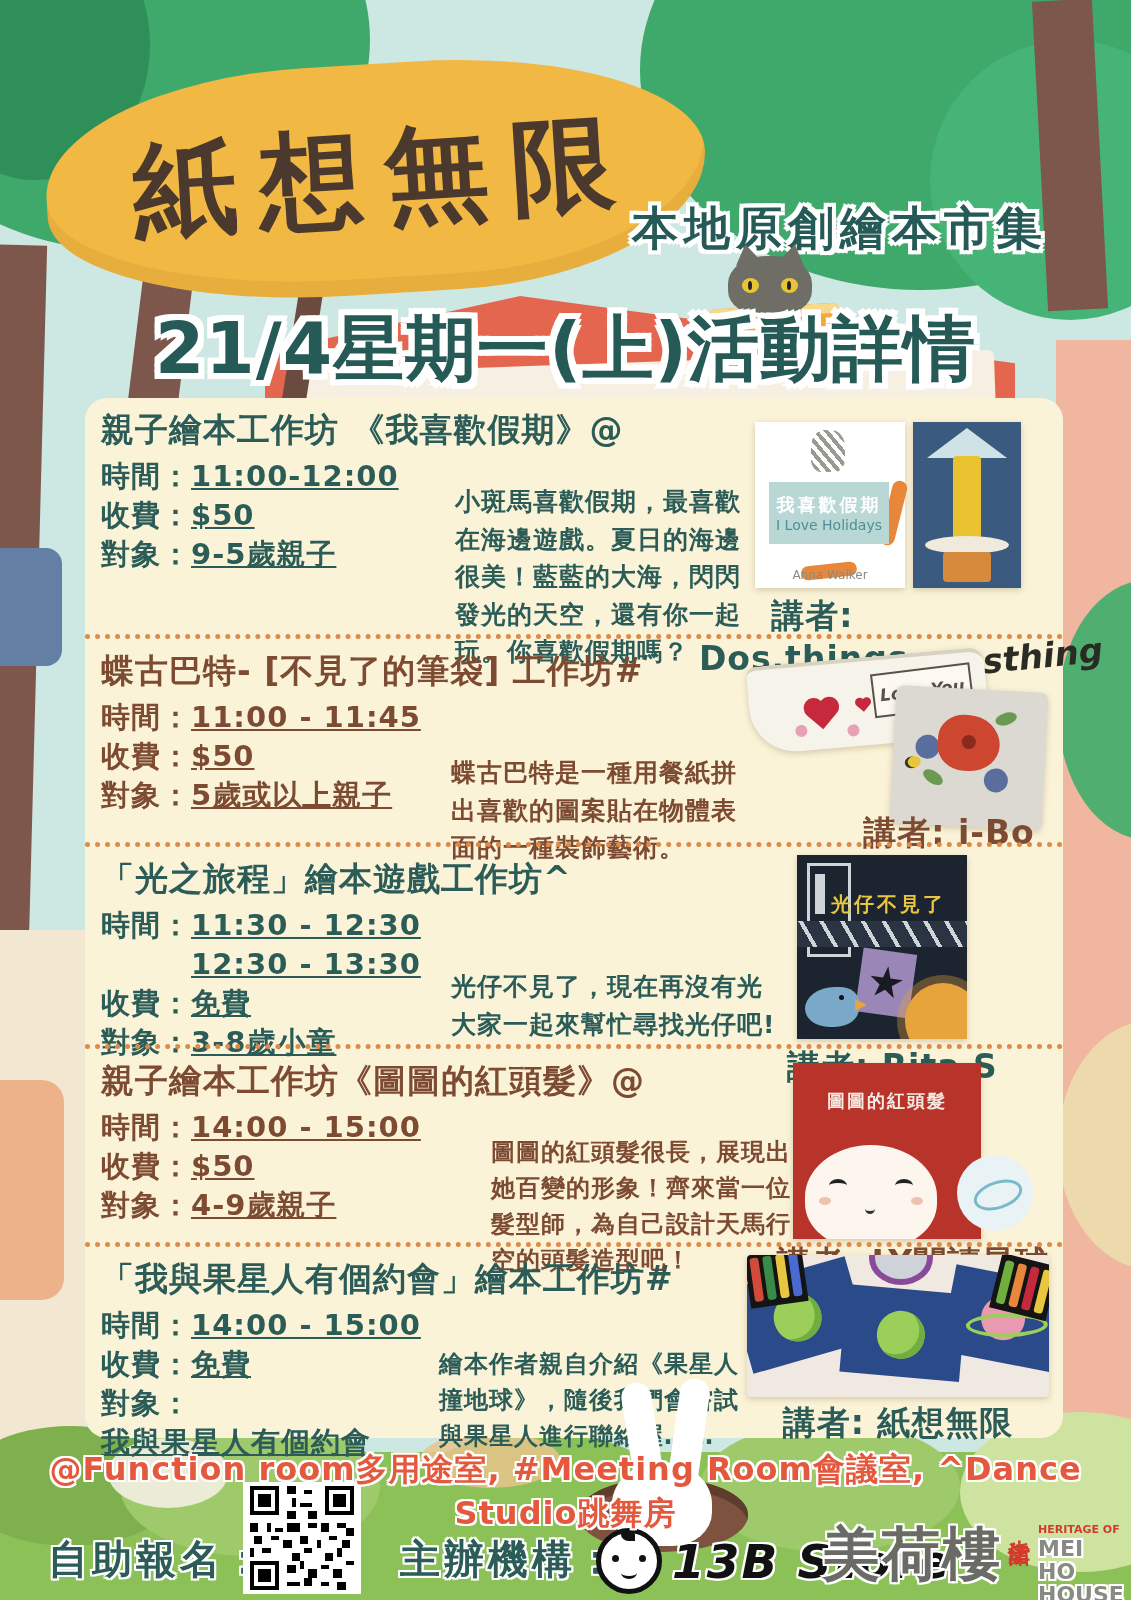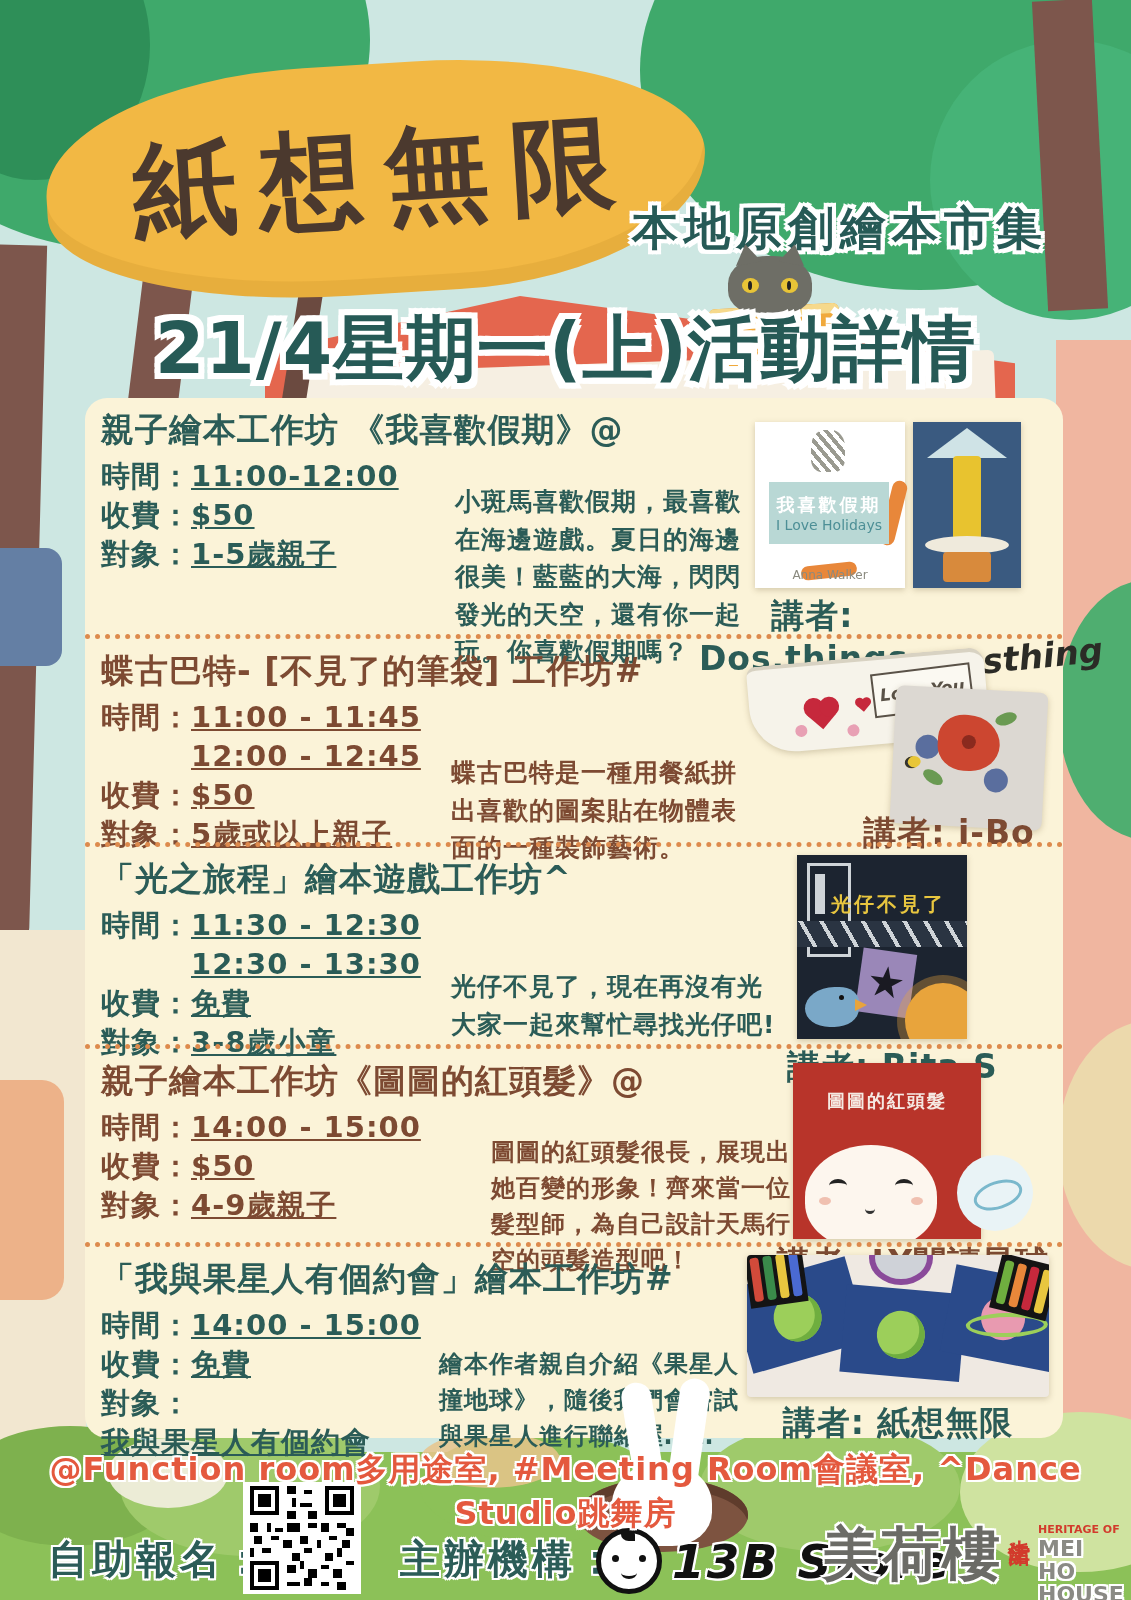--- a/index.html
+++ b/index.html
@@ -243,21 +243,21 @@
   <div class="abs heading ow-l">21/4星期一(上)活動詳情</div>
 
   <div class="abs panel">
 
     <section class="workshop w1 teal">
       <h3>親子繪本工作坊 《我喜歡假期》@</h3>
       <div class="body">
         <div class="info">
           <div class="irow"><span class="lbl">時間：</span><span class="val">11:00-12:00</span></div>
           <div class="irow"><span class="lbl">收費：</span><span class="val">$50</span></div>
-          <div class="irow"><span class="lbl">對象：</span><span class="val">1-5歲親子</span></div>
+          <div class="irow"><span class="lbl">對象：</span><span class="val">9-5歲親子</span></div>
         </div>
         <div class="desc">小斑馬喜歡假期，最喜歡
 在海邊遊戲。夏日的海邊
 很美！藍藍的大海，閃閃
 發光的天空，還有你一起
 玩。你喜歡假期嗎？</div>
       </div>
       <div class="media">
         <div class="book1 shadowed">
           <div class="b1-zebra"></div>
@@ -279,21 +279,21 @@
           <span class="speaker">講者: Dos.things_</span>
           <span class="sig">Posthing</span>
         </div>
       </div>
     </section>
 
     <section class="workshop w2 brown">
       <h3>蝶古巴特- [不見了的筆袋] 工作坊#</h3>
       <div class="body">
         <div class="info">
-          <div class="irow"><span class="lbl">時間：</span><span class="val multi"><span>11:00 - 11:45</span><span>12:00 - 12:45</span></span></div>
+          <div class="irow"><span class="lbl">時間：</span><span class="val multi"><span>11:00 - 11:45</span></span></div>
           <div class="irow"><span class="lbl">收費：</span><span class="val">$50</span></div>
           <div class="irow"><span class="lbl">對象：</span><span class="val">5歲或以上親子</span></div>
         </div>
         <div class="desc">蝶古巴特是一種用餐紙拼
 出喜歡的圖案貼在物體表
 面的一種裝飾藝術。</div>
       </div>
       <div class="media">
         <div class="pcase shadowed">
           <div class="heart h-a"></div>

